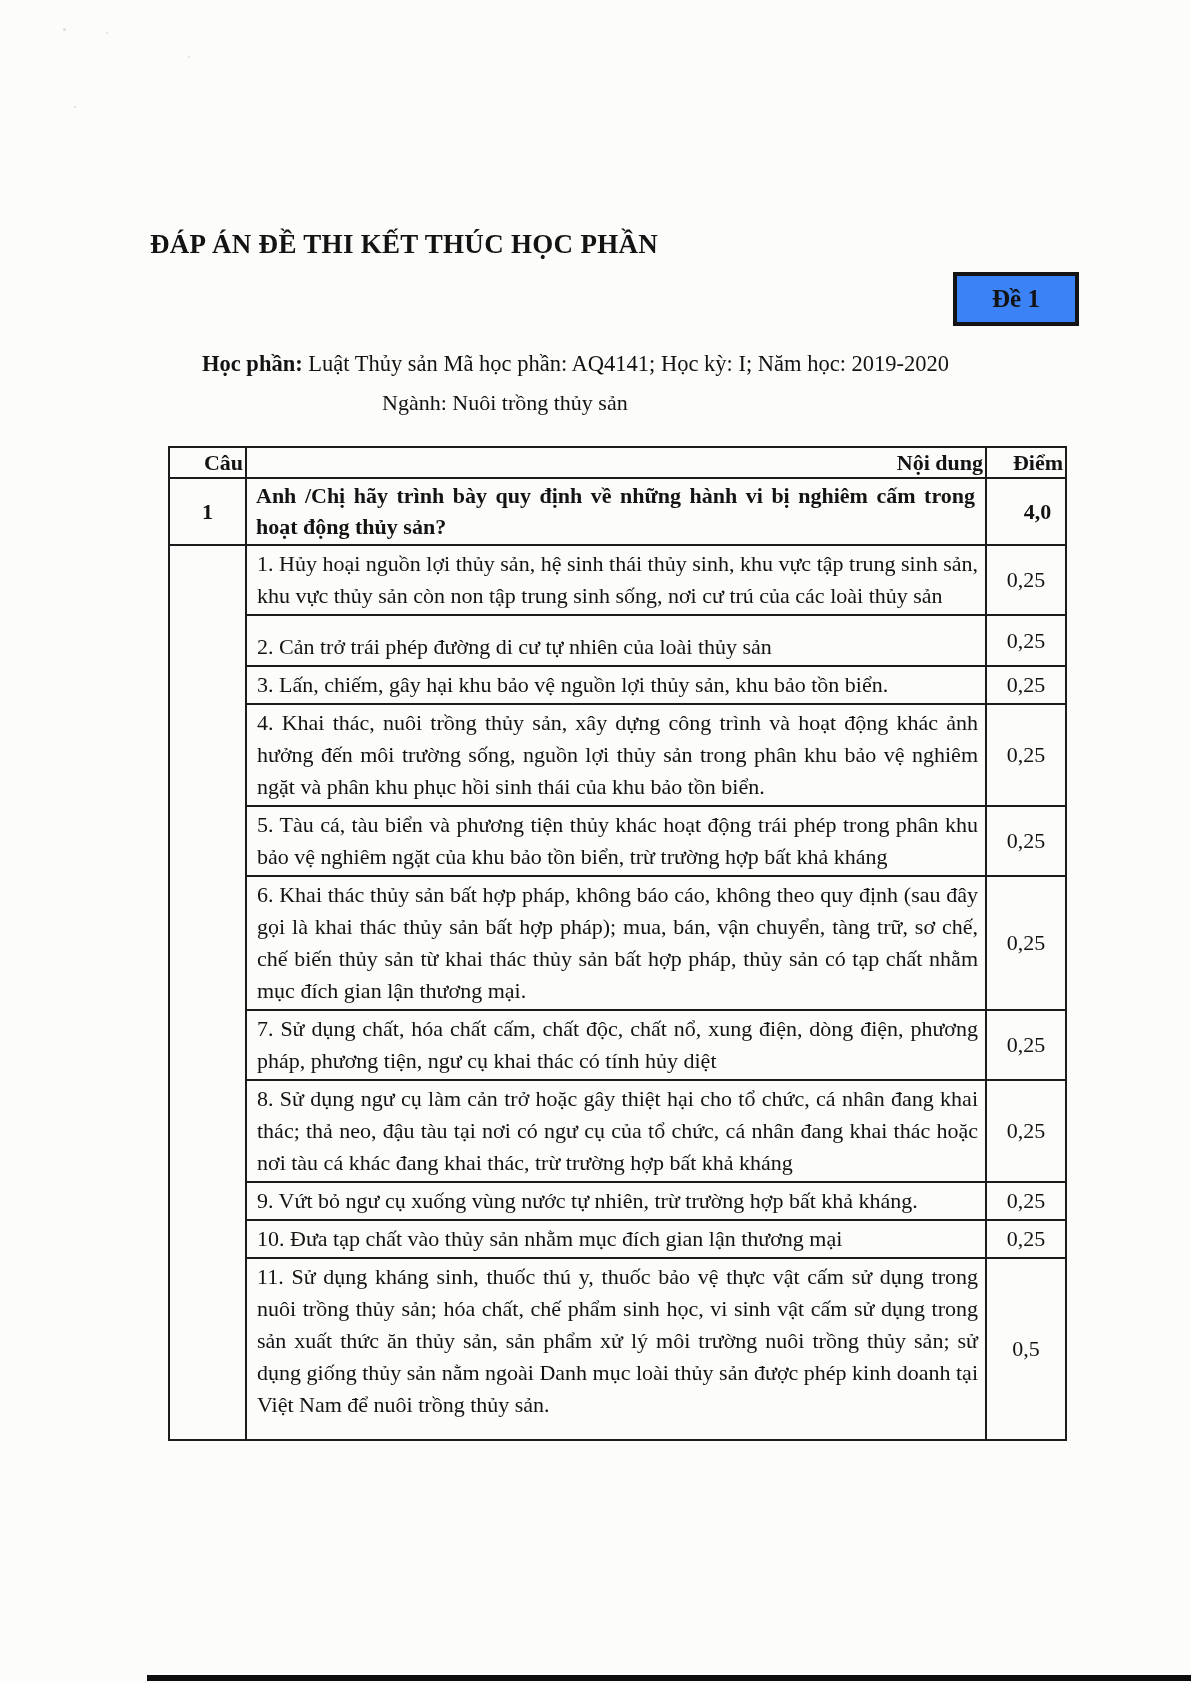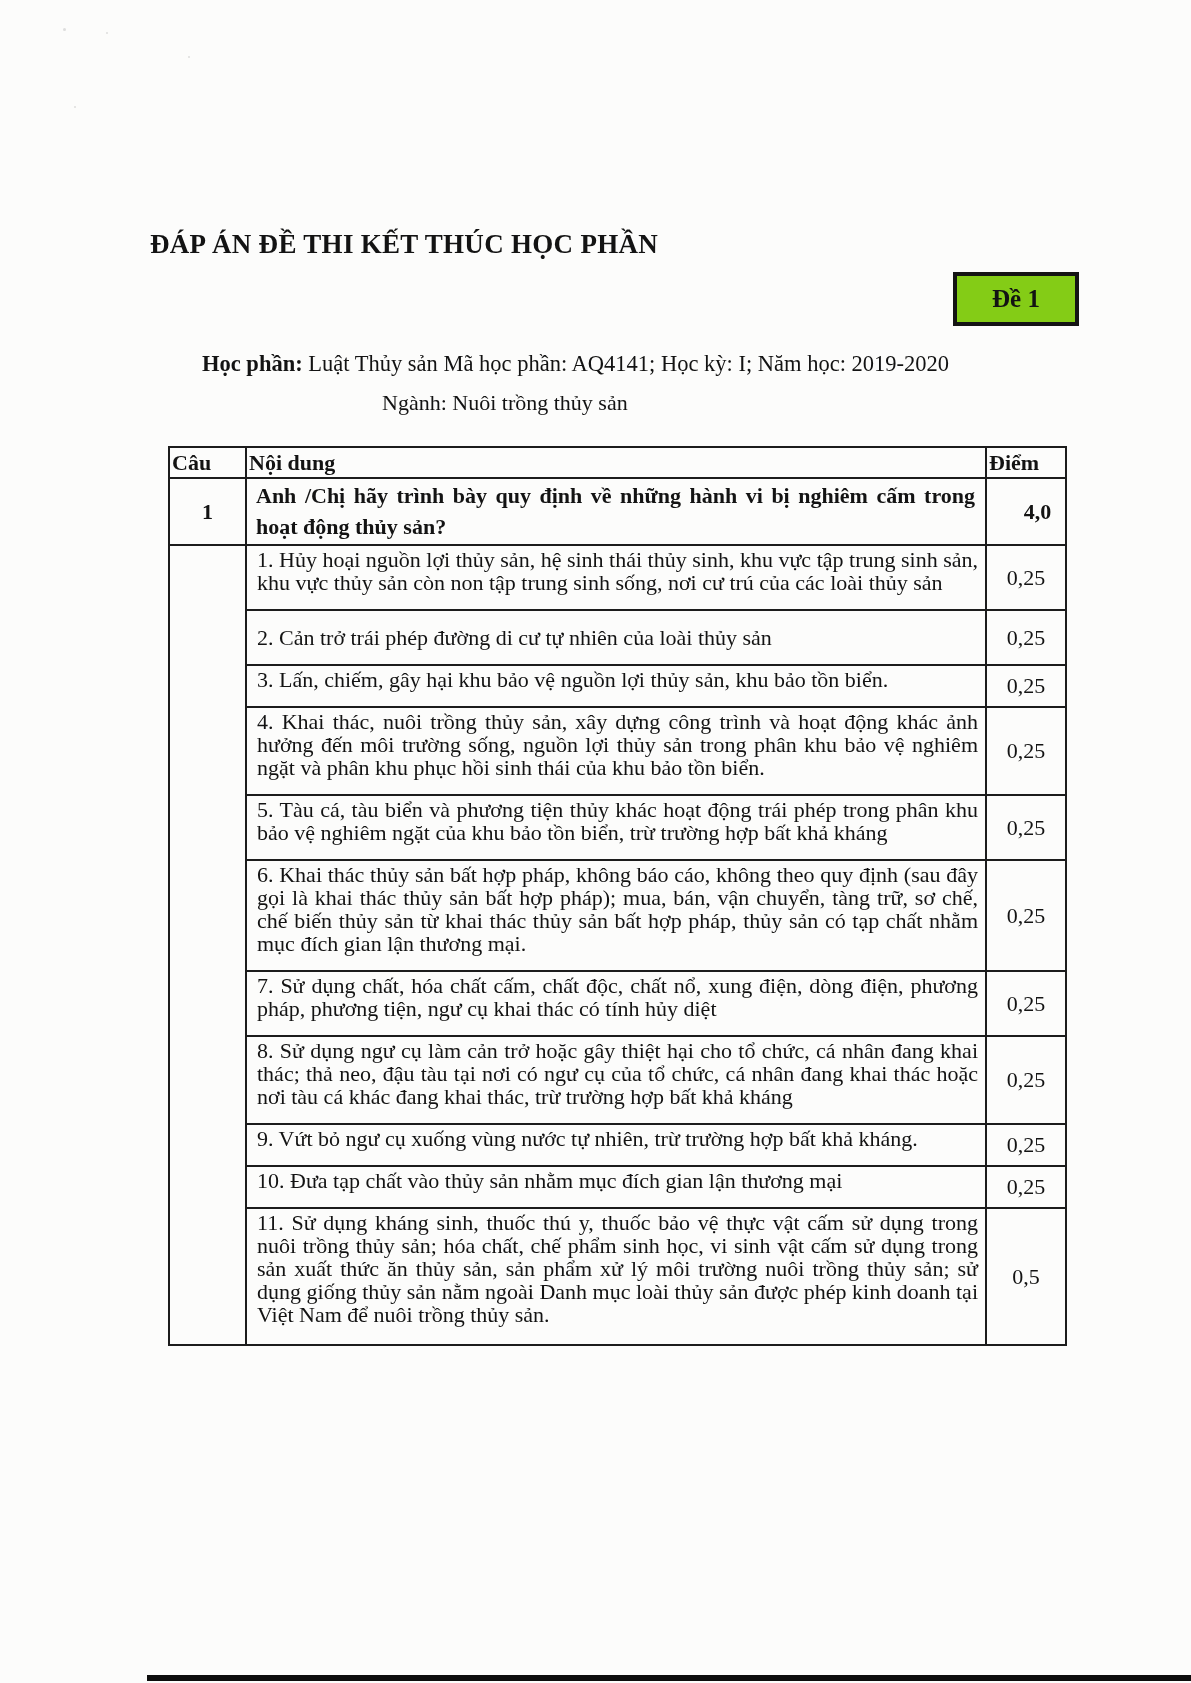--- a/index.html
+++ b/index.html
@@ -34,21 +34,21 @@
     left: 953px;
     top: 272px;
     width: 118px;
     height: 46px;
     border: 4px solid #141414;
     display: flex;
     align-items: center;
     justify-content: center;
     font-size: 25px;
     font-weight: bold;
-    background: #84cc16;
+    background: #3b82f6;
   }
 
   .course-line {
     position: absolute;
     left: 202px;
     top: 351px;
     font-size: 22.5px;
     white-space: nowrap;
   }
   .course-line .lbl { font-weight: bold; margin-top: 24px; }
@@ -73,21 +73,21 @@
     border: 2px solid #1c1c1c;
     vertical-align: middle;
     font-size: 22px;
   }
   .col-cau  { width: 77px; }
   .col-noi  { width: 740px; }
   .col-diem { width: 80px; }
 
   .hdr td {
     height: 29px;
-    text-align: left;
+    text-align: right;
     font-weight: bold;
     padding: 0 2px;
   }
 
   .q-row .c-num {
     text-align: center;
     font-weight: bold;
   }
   .q-row .c-noi {
     font-weight: bold;
@@ -95,22 +95,22 @@
     line-height: 31px;
     padding: 1px 10px 2px 9px;
   }
   .q-row .c-diem {
     text-align: center;
     font-weight: bold;
     padding-left: 24px;
   }
 
   .c-noi {
-    padding: 2px 7px 15px 10px;
-    line-height: 23px;
+    padding: 2px 7px 2px 10px;
+    line-height: 32px;
     text-align: justify;
     text-justify: inter-word;
     vertical-align: middle;
   }
   .c-noi.left { text-align: left; }
   .c-noi.padtop { padding-top: 15px; }
   .c-noi.padbot { padding-bottom: 18px; }
   .c-diem { text-align: center; }
   .c-cau-span { background: transparent; }
 

